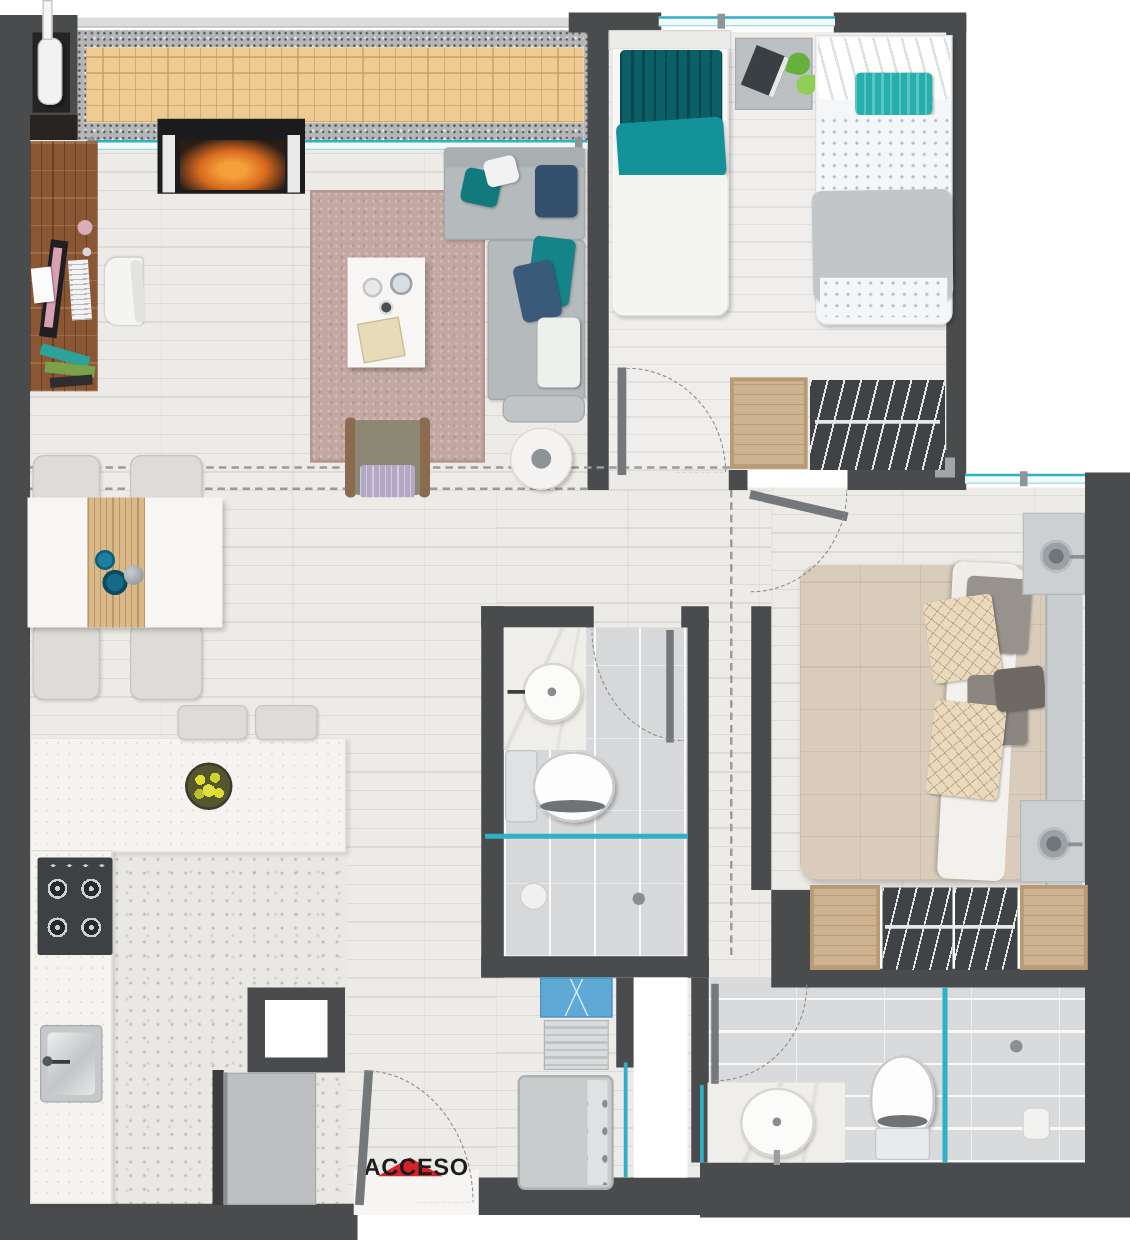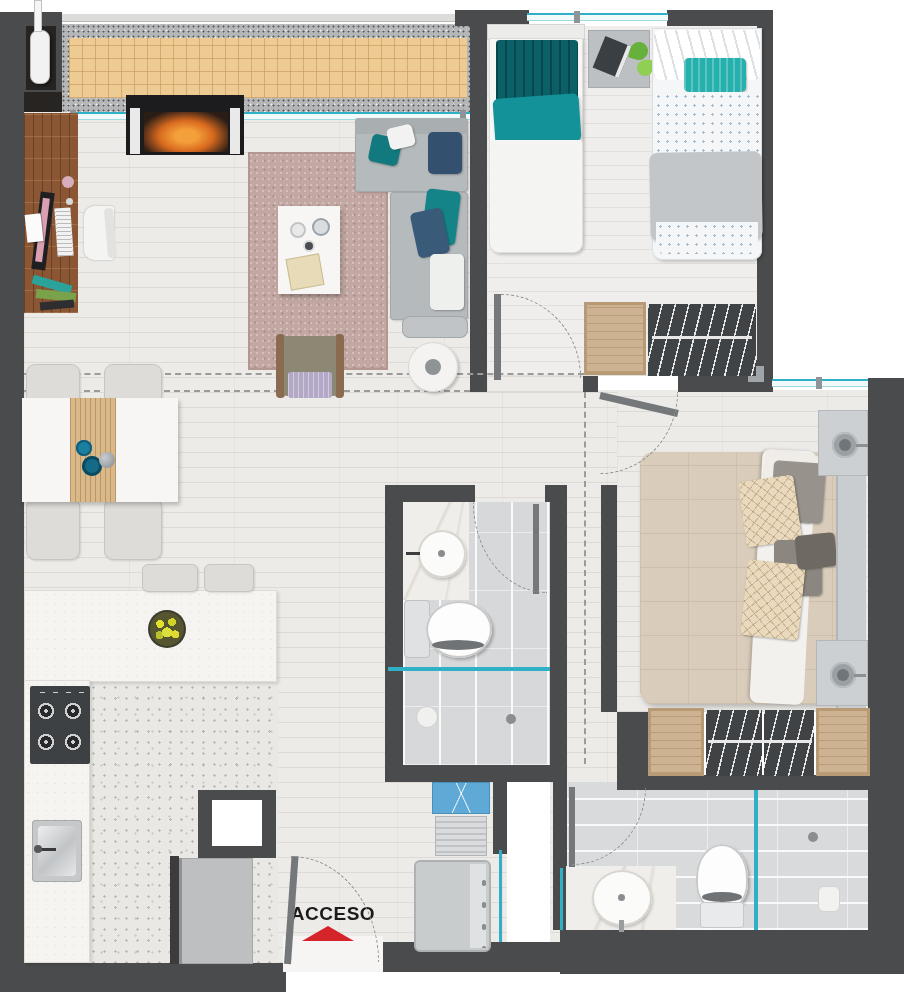--- a/index.html
+++ b/index.html
@@ -215,21 +215,21 @@
   <div class="po" style="left:32px;top:820px;width:50px;height:62px;background:#c6c8ca;border-radius:4px;box-shadow:0 0 0 1px #a8aaac inset;"></div>
   <div class="po" style="left:38px;top:826px;width:38px;height:50px;background:linear-gradient(135deg,#eceeef,#c2c5c7 55%,#e6e8e9);border-radius:4px;"></div>
   <div class="po" style="left:36px;top:848px;width:20px;height:3px;background:#3a3a3c;"></div>
   <div class="po" style="left:34px;top:845px;width:8px;height:8px;border-radius:50%;background:#55585a;"></div>
   <div class="po" style="left:170px;top:856px;width:9px;height:108px;background:#3c3c3e;"></div>
   <div class="po" style="left:179px;top:858px;width:74px;height:106px;background:#bdbfc1;box-shadow:0 0 0 1px #a5a7a9 inset;"></div>
   <div class="po" style="left:179px;top:858px;width:3px;height:106px;background:#8f9193;"></div>
 
   <div class="po" style="left:283px;top:936px;width:100px;height:36px;background:#f6f5f3;"></div>
   <div class="po" style="left:302px;top:926px;width:0;height:0;border-left:26px solid transparent;border-right:26px solid transparent;border-bottom:15px solid var(--accent_red,#d5232a);"></div>
-  <div class="po acceso" style="left:283px;top:902px;width:100px;height:24px;">ACCESO</div>
+  <div class="po acceso" style="left:283px;top:923px;width:100px;height:24px;">ACCESO</div>
   <div class="po leaf" style="left:284px;top:856px;width:7px;height:108px;transform:rotate(4deg);transform-origin:bottom center;"></div>
   <div class="po arc-tr" style="left:291px;top:856px;width:88px;height:106px;"></div>
 
   <div class="po" style="left:432px;top:782px;width:58px;height:32px;background:#5ea9d6;border:1px solid #4a90bf;background-image:linear-gradient(115deg,transparent 46%,rgba(255,255,255,.9) 47%,transparent 49%),linear-gradient(65deg,transparent 52%,rgba(255,255,255,.9) 53%,transparent 55%);"></div>
   <div class="po ribbed" style="left:435px;top:816px;width:52px;height:40px;border:1px solid #b2b5b7;"></div>
   <div class="po" style="left:414px;top:860px;width:77px;height:92px;background:#c9cccd;border:2px solid #aeb1b3;border-radius:6px;"></div>
   <div class="po washerpanel" style="left:470px;top:864px;width:16px;height:84px;background-image:radial-gradient(#8b8e90 2px,transparent 2.5px);background-size:16px 22px;background-position:6px 8px;"></div>
 
   <div class="po" style="left:487px;top:24px;width:98px;height:16px;background:#ececea;border:1px solid #d5d5d3;"></div>
   <div class="po" style="left:489px;top:38px;width:94px;height:215px;background:#f7f7f6;border-radius:0 0 10px 10px;box-shadow:0 0 0 1px #dcdcda inset,2px 2px 3px rgba(0,0,0,.18);"></div>

